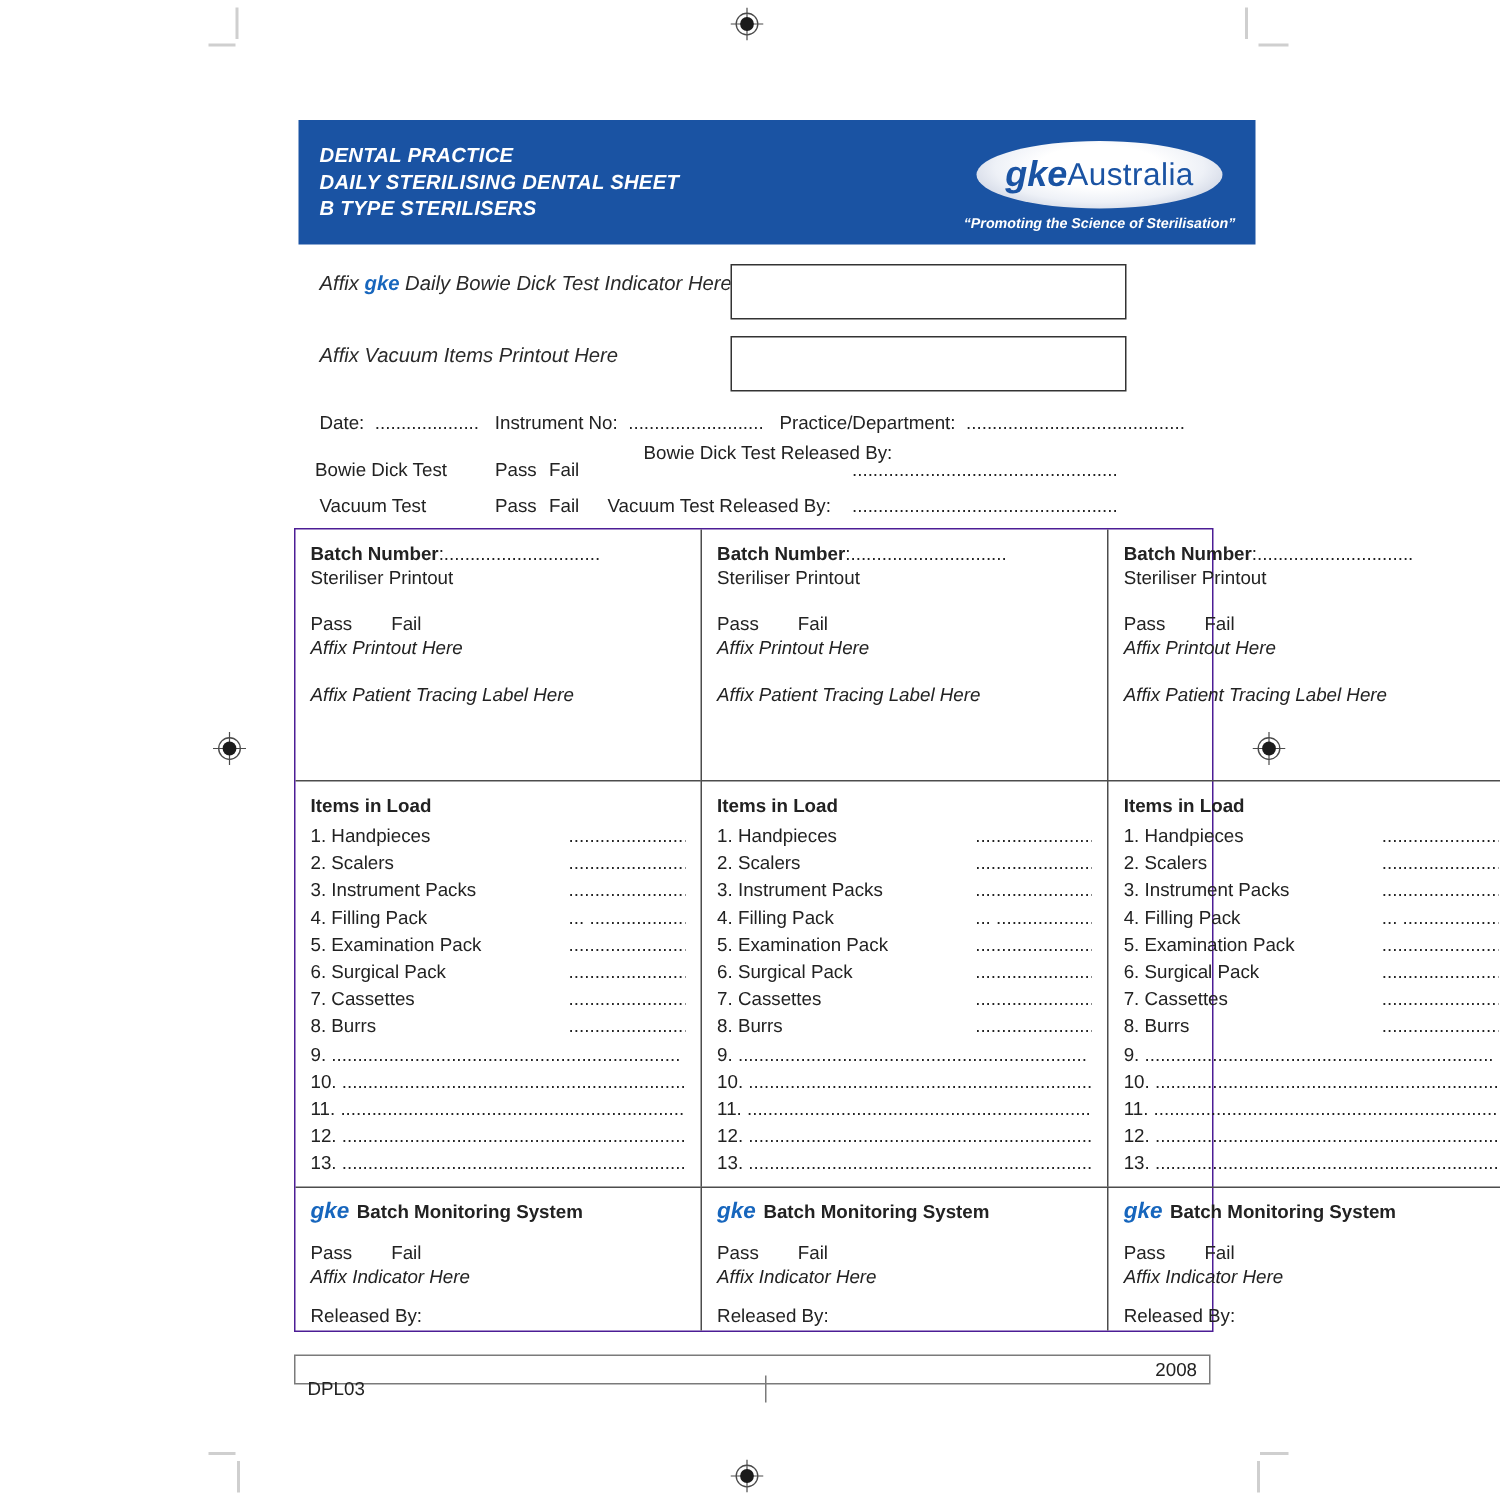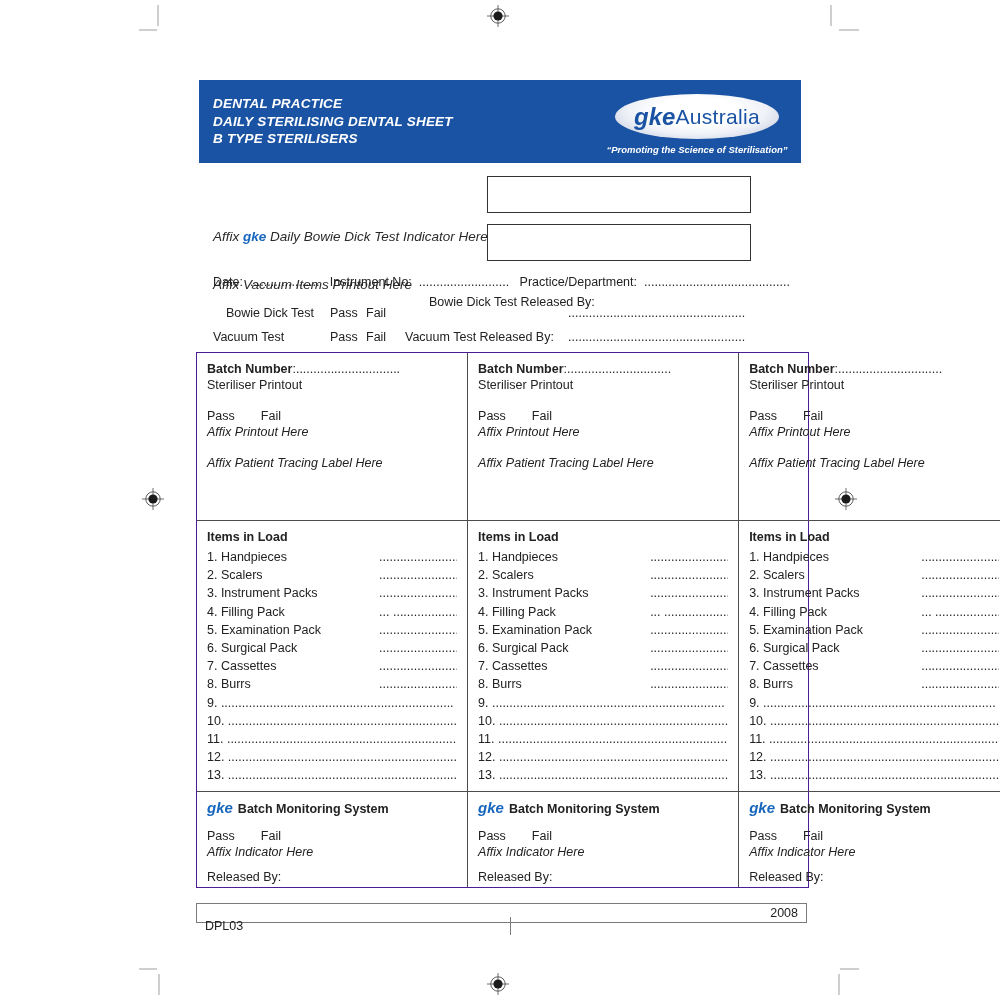--- a/index.html
+++ b/index.html
@@ -8,33 +8,33 @@
          overflow:hidden;}
   .bold{font-weight:bold;}
   .it{font-style:italic;}
   .clip{overflow:hidden;white-space:nowrap;}
 
   
   .regmark{position:absolute;width:22px;height:22px;}
   .cropmark{position:absolute;background:#cfcfcf;}
 
   
-  .header{position:absolute;left:199px;top:80px;width:602px;height:83px;background:#1a53a3;}
+  .header{position:absolute;left:199px;top:80px;width:602px;height:83px;background:#1a53a3;padding-left:36px;}
   .header-titles{position:absolute;left:14px;top:15px;color:#fff;font-weight:bold;
                  font-style:italic;font-size:13.5px;line-height:17.5px;letter-spacing:.2px;}
   .logo-wrap{position:absolute;right:8px;top:14px;width:192px;text-align:center;}
   .logo-ellipse{width:164px;height:45px;margin:0 auto;border-radius:50%;
                 background:radial-gradient(ellipse at 50% 38%, #ffffff 35%, #eef1f7 60%, #c9d0e0 85%, #9fa9c4 100%);
                 display:flex;align-items:center;justify-content:center;}
   .logo-gke{font-weight:bold;font-style:italic;font-size:24px;color:#1a53a3;}
   .logo-name{font-weight:400;font-size:21px;color:#1a53a3;letter-spacing:.3px;}
   .tagline{margin-top:5px;color:#fff;font-weight:bold;font-style:italic;font-size:9.5px;}
 
   
-  .affix-label{position:absolute;left:213px;font-size:13.5px;font-style:italic;color:#2a2a2a;margin-top:48px;}
+  .affix-label{position:absolute;left:213px;font-size:13.5px;font-style:italic;color:#2a2a2a;}
   .gke-inline{color:#1766bd;font-weight:bold;}
   .affix-box{position:absolute;left:487px;width:262px;height:35px;border:1.5px solid #333;background:#fff;}
 
   
   .info-line{position:absolute;left:213px;top:275px;width:560px;white-space:nowrap;}
   .info-line .seg{margin-right:7px;}
   .abs{position:absolute;white-space:nowrap;}
 
   
   .grid{position:absolute;left:196px;top:352px;width:611px;border:1px solid #4c1d95;
@@ -122,21 +122,21 @@
 
   <div class="affix-label" style="top:229px;">Affix Vacuum Items Printout Here</div>
   <div class="affix-box" style="top:224px;"></div>
 
   <div class="info-line">
     <span class="seg">Date:</span><span class="seg">....................</span>
     <span class="seg">Instrument No:</span><span class="seg">..........................</span>
     <span class="seg">Practice/Department:</span><span>..........................................</span>
   </div>
 
-  <div class="abs" style="left:226px;top:306px;">Bowie Dick Test</div>
+  <div class="abs" style="left:210px;top:306px;">Bowie Dick Test</div>
   <div class="abs" style="left:330px;top:306px;">Pass</div>
   <div class="abs" style="left:366px;top:306px;">Fail</div>
   <div class="abs" style="left:405px;top:295px;margin-left:24px;">Bowie Dick Test Released By:</div>
   <div class="abs clip" style="left:568px;top:306px;width:178px;">...................................................</div>
 
   <div class="abs" style="left:213px;top:330px;">Vacuum Test</div>
   <div class="abs" style="left:330px;top:330px;">Pass</div>
   <div class="abs" style="left:366px;top:330px;">Fail</div>
   <div class="abs" style="left:405px;top:330px;">Vacuum Test Released By:</div>
   <div class="abs clip" style="left:568px;top:330px;width:178px;">...................................................</div>

